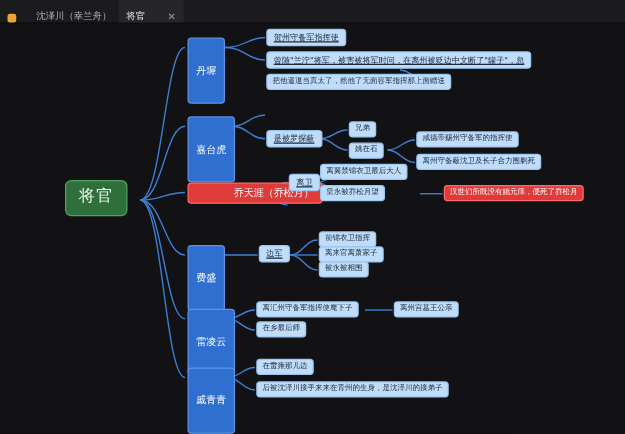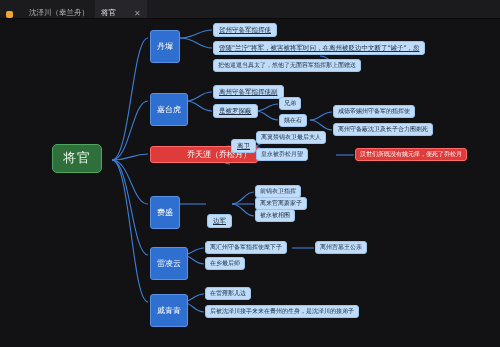--- a/index.html
+++ b/index.html
@@ -91,21 +91,21 @@
     padding: 6px 10px;
     border-radius: 5px;
     letter-spacing: 1px;
   }
   
   .n-l1 {
     background: #2f6fd0;
     color: #ffffff;
     border: 1px solid #5a93e6;
     font-size: 8px;
-    padding: 11px 6px;
+    padding: 21px 6px;
   }
   
   .n-l1r {
     background: #e03b3b;
     color: #ffffff;
     border: 1px solid #ff6b6b;
     font-size: 8px;
     padding: 3px 6px;
   }
   
@@ -194,35 +194,34 @@
     </svg>
 
     <div class="node n-root" style="left:52px; top:126px;">将官</div>
 
     <div class="node n-l1" style="left:150px; top:12px;">丹墀</div>
     <div class="node n-l2" style="left:213px; top:5px;">贺州守备军指挥使</div>
     <div class="node n-l2" style="left:213px; top:23px;">曾随"兰泞"将军，被害被将军时问，在离州被贬边中文断了"罐子"，忽</div>
     <div class="node n-l3" style="left:213px; top:41px;">把他逼退当真太了，然他了无面容军指挥那上面赠送</div>
 
     <div class="node n-l1" style="left:150px; top:75px;">嘉台虎</div>
-    <div class="node n-l2" style="left:213px; top:67px;">离州守备军指挥使副</div>
     <div class="node n-l2" style="left:213px; top:86px;">是被罗探蔽</div>
     <div class="node n-l3" style="left:279px; top:79px;">兄弟</div>
     <div class="node n-l3" style="left:279px; top:96px;">姚在石</div>
     <div class="node n-l3" style="left:333px; top:87px;">咸德帝赐州守备军的指挥使</div>
     <div class="node n-l3" style="left:333px; top:105px;">离州守备蔽沈卫及长子合力围剿死</div>
 
     <div class="node n-l1r" style="left:150px; top:128px;padding-left:36px;">乔天涯（乔松月）</div>
     <div class="node n-l2" style="left:231px; top:121px;">离卫</div>
     <div class="node n-l3" style="left:256px; top:113px;">离翼禁锦衣卫最后大人</div>
     <div class="node n-l3" style="left:256px; top:130px;">皇永被乔松月望</div>
     <div class="node n-l3r" style="left:355px; top:130px;">汉世们所既没有姚元痒，便死了乔松月</div>
 
     <div class="node n-l1" style="left:150px; top:178px;">费盛</div>
-    <div class="node n-l2" style="left:207px; top:196px;">边军</div>
+    <div class="node n-l2" style="left:207px; top:178px;">边军</div>
     <div class="node n-l3" style="left:255px; top:167px;">前锦衣卫指挥</div>
     <div class="node n-l3" style="left:255px; top:179px;">离来官离萧家子</div>
     <div class="node n-l3" style="left:255px; top:191px;">被永被相围</div>
 
     <div class="node n-l1" style="left:150px; top:229px;">雷凌云</div>
     <div class="node n-l3" style="left:205px; top:223px;">离汇州守备军指挥使麾下子</div>
     <div class="node n-l3" style="left:315px; top:223px;">离州宫墓王公亲</div>
     <div class="node n-l3" style="left:205px; top:239px;">在乡最后师</div>
 
     <div class="node n-l1" style="left:150px; top:276px;font-family:Liberation Mono, monospace;">戚青青</div>

